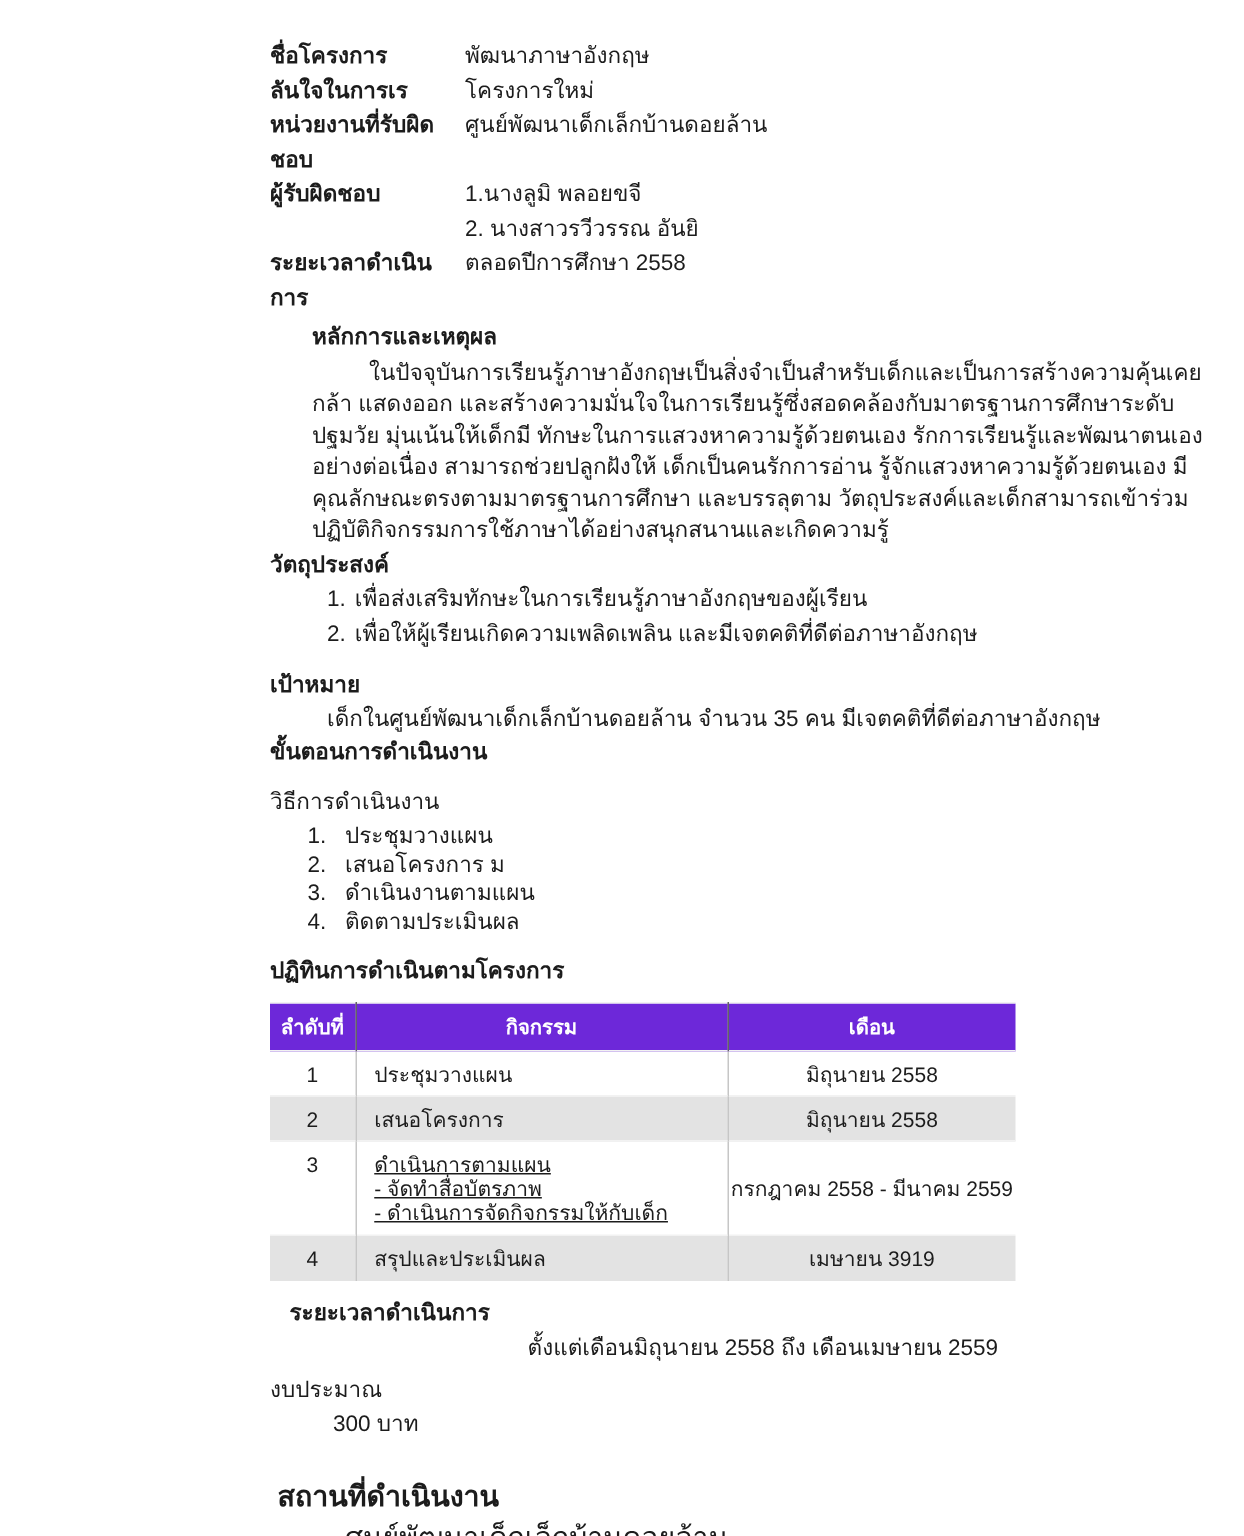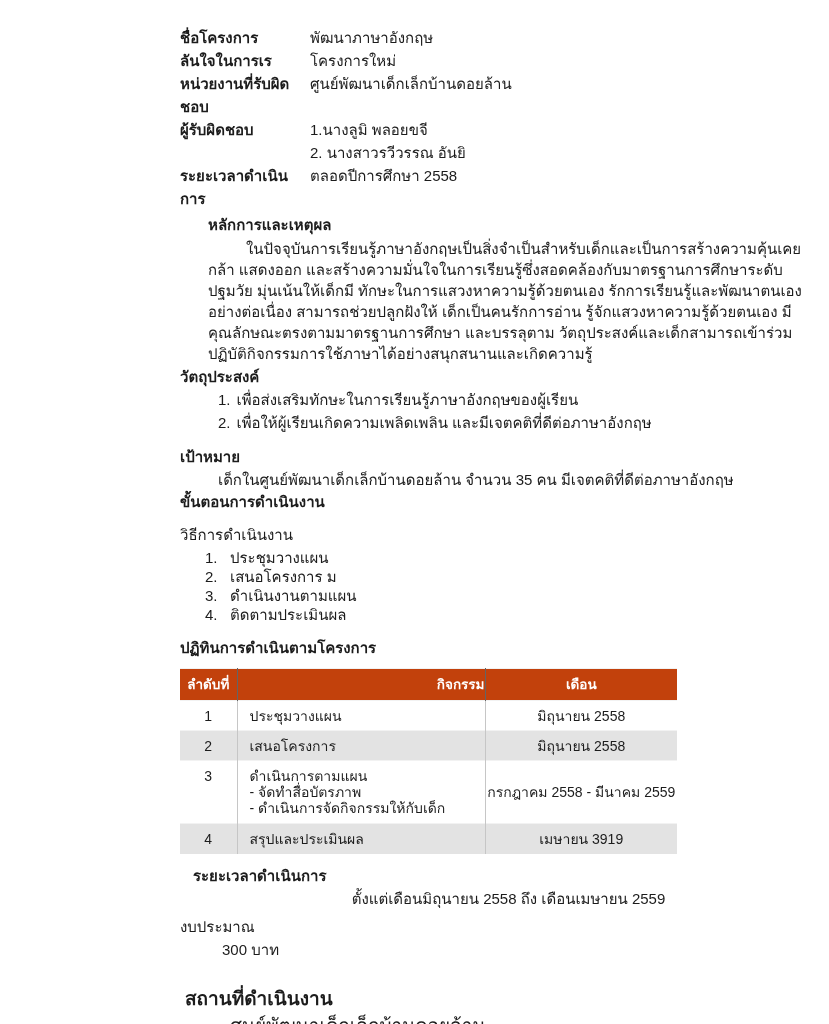--- a/index.html
+++ b/index.html
@@ -29,40 +29,40 @@
   .goal-text{padding-left:38px;line-height:23px;}
 
   .method{margin-top:11px;}
   .method-list{margin-top:2px;}
   .method-item{display:flex;line-height:19px;padding-left:25px;}
   .method-item .no{width:25px;flex-shrink:0;}
 
   .calendar{margin-top:13px;}
   table.cal{border-collapse:collapse;margin-top:9px;width:497px;table-layout:fixed;}
   table.cal th{
-    background:#c2410c;color:#ffffff;font-weight:bold;font-size:13.5px;
+    background:#6d28d9;color:#ffffff;font-weight:bold;font-size:13.5px;
     height:31px;padding:0;border-left:1px solid #646464;
   }
   table.cal th:first-child{border-left:none;}
   table.cal col.c1{width:57px;}
   table.cal col.c2{width:248px;}
   table.cal col.c3{width:192px;}
   table.cal td{
     padding:0;border-left:1px solid #c6c6c6;vertical-align:middle;
     font-size:14px;line-height:16px;
   }
   table.cal td:first-child{border-left:none;}
   table.cal tr.r{height:30px;}
   table.cal tr.alt td{background:#e3e3e3;}
   table.cal tr{border-top:1px solid #f2f2f2;}
   .cell-c{text-align:center;}
   .cell-l{text-align:left;padding-left:12px !important;}
-  .act-lines{padding:7px 0 7px 12px;}
+  .act-lines{padding:7px 0 7px 12px;text-decoration:underline;}
   .act-lines div{line-height:16px;}
-  th.h-act{text-align:right;padding-left:12px;}
+  th.h-act{text-align:center;padding-left:12px;}
 
   .period{margin-top:10px;}
   .period .sec-h{padding-left:13px;line-height:23px;}
   .period-text{padding-left:38px;line-height:23px;text-align:center;}
 
   .budget{margin-top:6px;}
   .budget-text{padding-left:42px;line-height:23px;}
 
   .big{font-size:19px;line-height:27px;}
   .location{margin-top:24px;}

